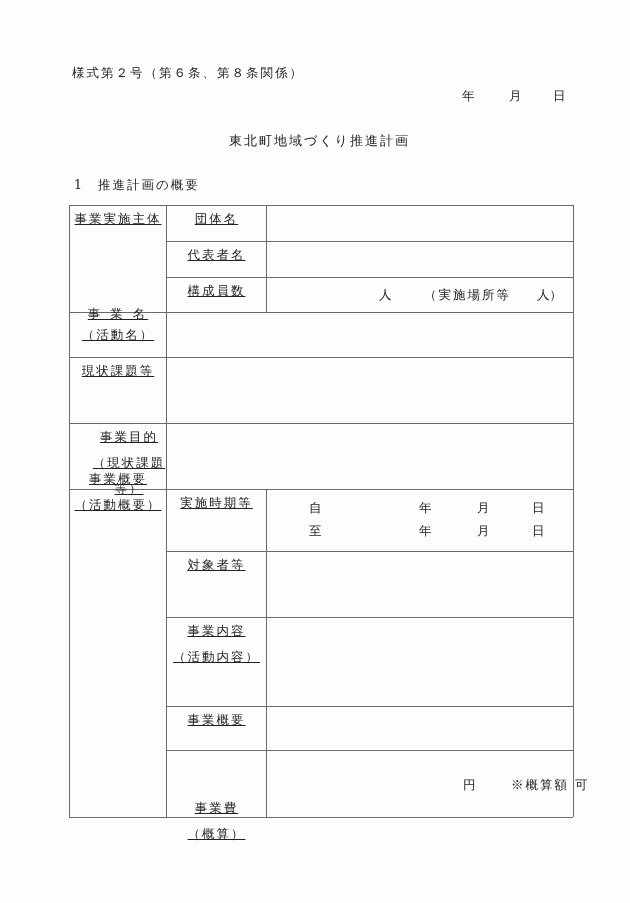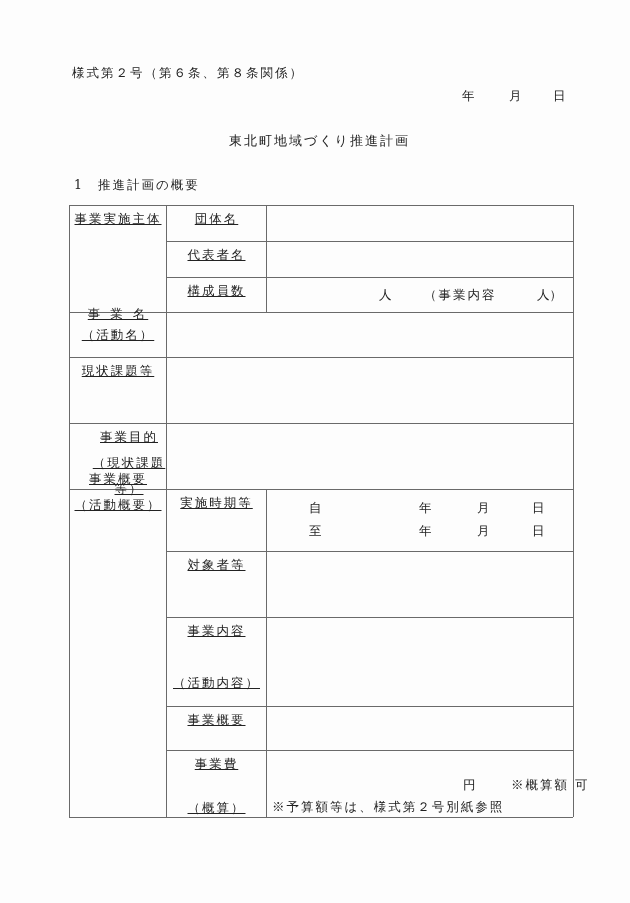--- a/index.html
+++ b/index.html
@@ -62,21 +62,21 @@
   <div class="cell" style="left:167px;top:242px;width:99px;height:35px;">
     <span>代表者名</span>
   </div>
   <div class="input-cell" style="left:267px;top:242px;width:306px;height:35px;"></div>
 
   <div class="cell" style="left:167px;top:278px;width:99px;height:34px;">
     <span>構成員数</span>
   </div>
   <div class="input-cell" style="left:267px;top:278px;width:306px;height:34px;">
     <span class="abs" style="left:112px;top:9px;">人</span>
-    <span class="abs spaced" style="left:157px;top:9px;">（事業内容</span>
+    <span class="abs spaced" style="left:157px;top:9px;">（実施場所等</span>
     <span class="abs" style="left:270px;top:9px;">人）</span>
   </div>
 
   <div class="cell" style="left:70px;top:303px;width:96px;height:44px;line-height:21px;">
     <span style="letter-spacing:3px;">事 業 名</span>
     <span>（活動名）</span>
   </div>
   <div class="input-cell" style="left:167px;top:313px;width:406px;height:44px;"></div>
 
   <div class="cell" style="left:70px;top:358px;width:96px;height:65px;">
@@ -107,33 +107,32 @@
     <span class="abs" style="left:152px;top:33px;">年</span>
     <span class="abs" style="left:210px;top:33px;">月</span>
     <span class="abs" style="left:265px;top:33px;">日</span>
   </div>
 
   <div class="cell" style="left:167px;top:552px;width:99px;height:65px;">
     <span>対象者等</span>
   </div>
   <div class="input-cell" style="left:267px;top:552px;width:306px;height:65px;"></div>
 
-  <div class="cell" style="left:167px;top:618px;width:99px;height:88px;gap:26px;">
+  <div class="cell" style="left:167px;top:618px;width:99px;height:88px;">
     <span>事業内容</span>
     <span>（活動内容）</span>
   </div>
   <div class="input-cell" style="left:267px;top:618px;width:306px;height:88px;"></div>
 
   <div class="cell" style="left:167px;top:707px;width:99px;height:43px;">
     <span>事業概要</span>
   </div>
   <div class="input-cell" style="left:267px;top:707px;width:306px;height:43px;"></div>
 
-  <div class="cell" style="left:167px;top:751px;width:99px;height:52px;gap:18px;">
+  <div class="cell" style="left:167px;top:795px;width:99px;height:52px;">
     <span>事業費</span>
     <span>（概算）</span>
   </div>
   <div class="input-cell" style="left:267px;top:751px;width:306px;height:66px;">
     <span class="abs" style="left:196px;top:26px;">円</span>
     <span class="abs spaced" style="left:236px;top:26px;margin-left:8px;">※概算額 可</span>
-    <span class="abs spaced" style="left:5px;top:48px;">※予算額等は、様式第２号別紙参照</span>
   </div>
 </div>
 
 </body></html>

